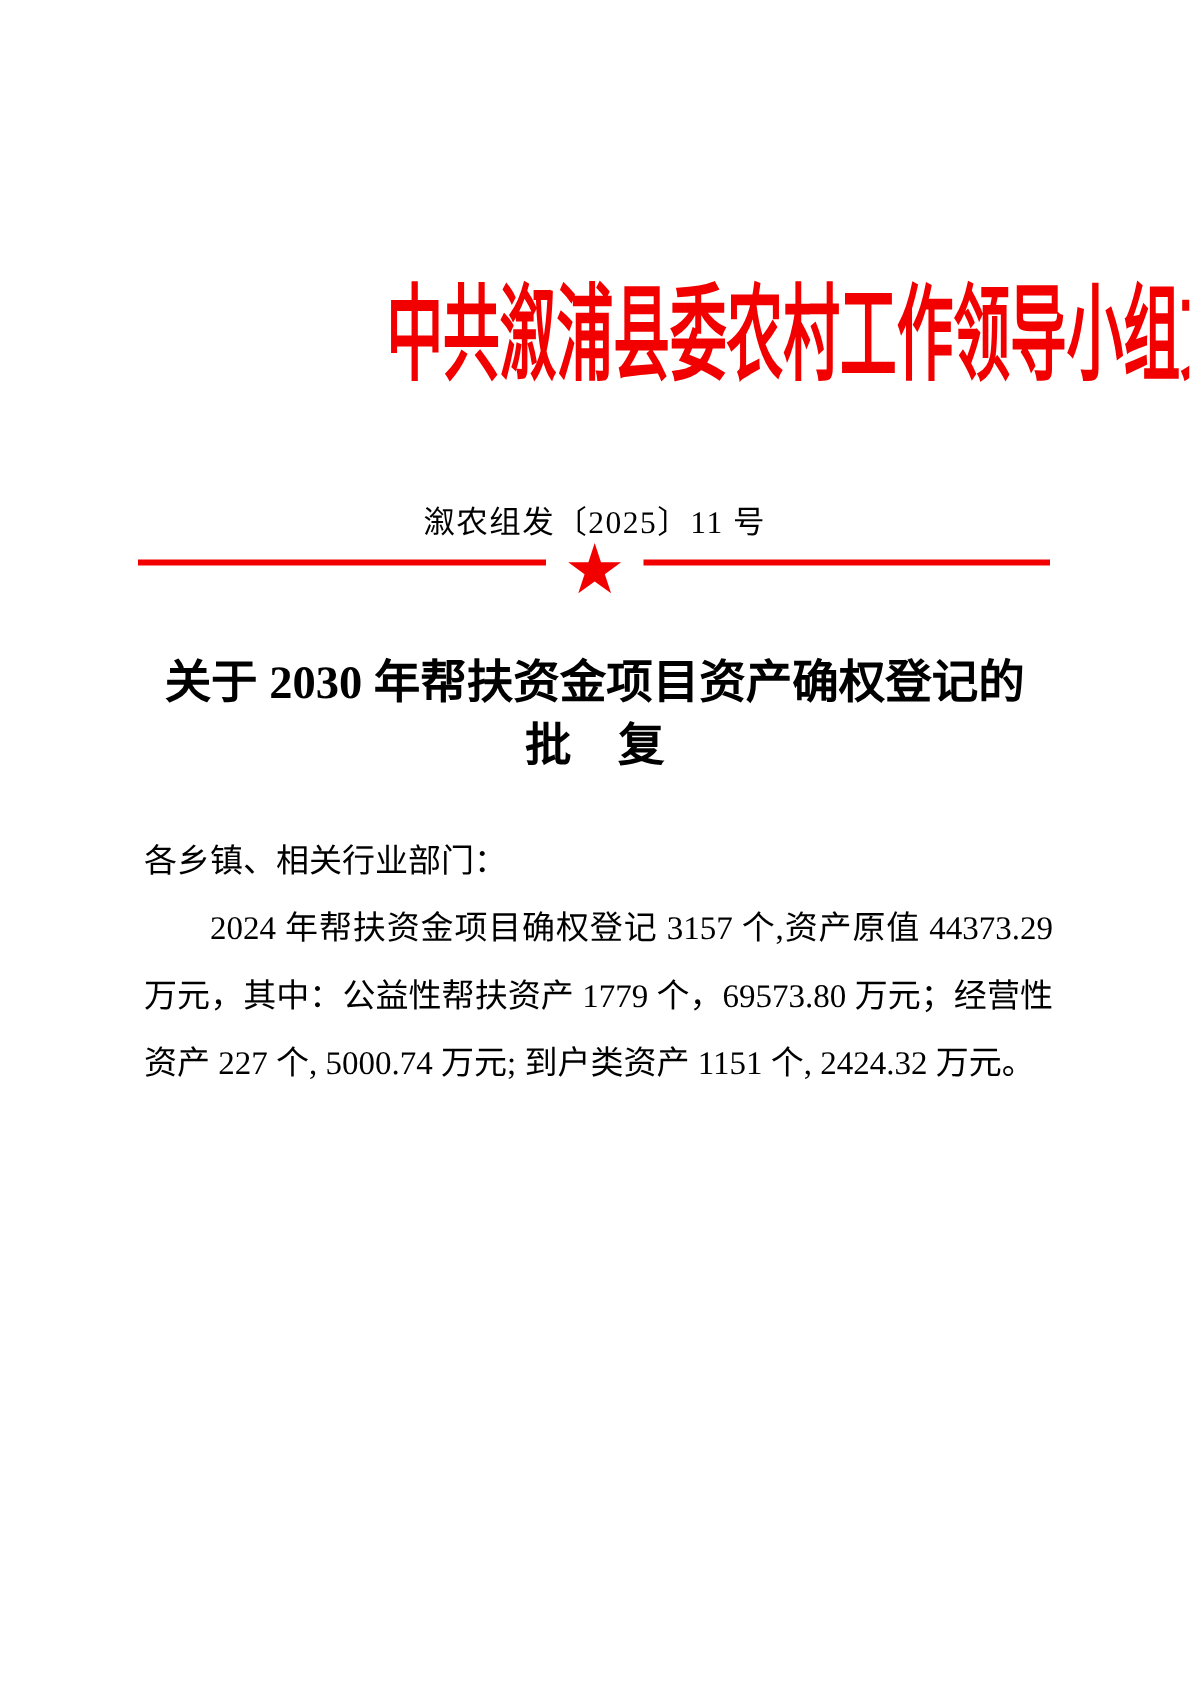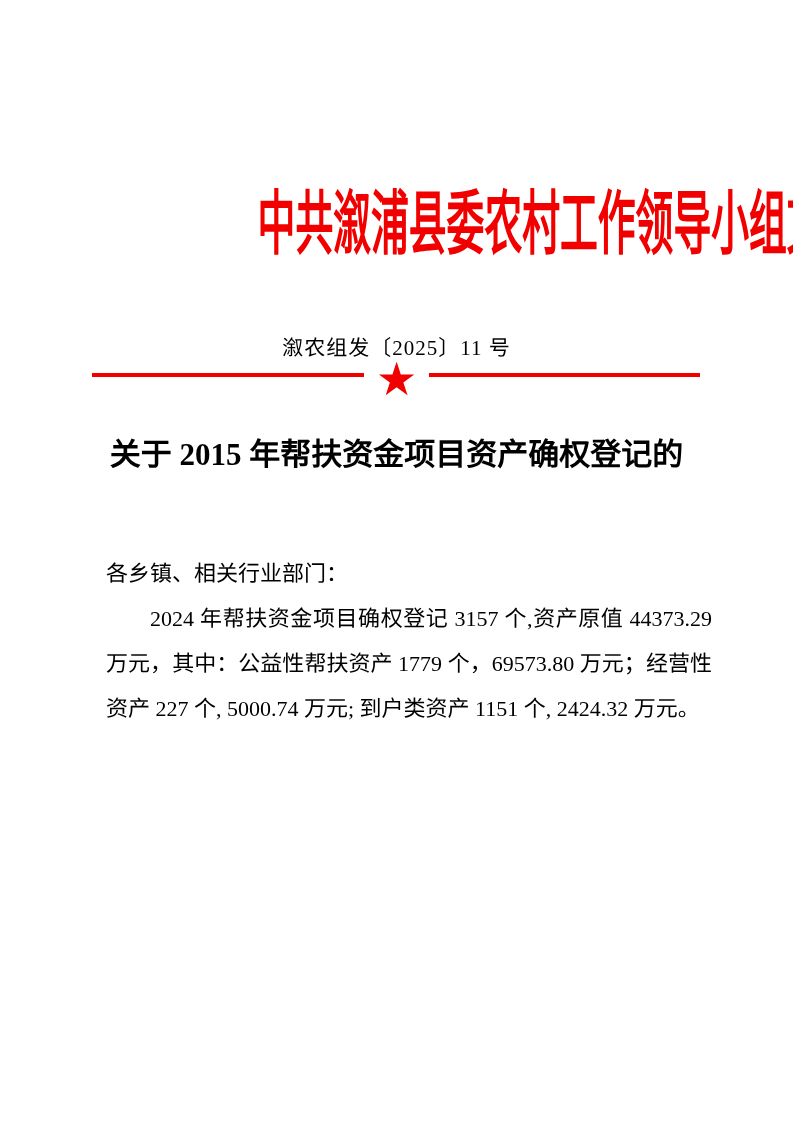--- a/index.html
+++ b/index.html
@@ -80,21 +80,21 @@
     text-align: center;
     font-weight: bold;
     font-size: 31px;
     line-height: 42px;
   }
 
   
   .doc-body {
     position: absolute;
     top: 551px;
-    left: 106px;
+    left: 96px;
     width: 606px;
     font-size: 22px;
     line-height: 45px;
     text-align: justify;
     text-justify: inter-ideograph;
   }
   .doc-body p {
     margin: 0;
     padding: 0;
   }
@@ -111,21 +111,22 @@
     <span class="banner-text">中共溆浦县委农村工作领导小组文件</span>
   </div>
 
   <div class="doc-number">溆农组发〔2025〕11 号</div>
 
   <div class="rule-left"></div>
   <div class="rule-right"></div>
   <div class="rule-star">★</div>
 
   <div class="doc-title">
-    <div>关于 2015 年帮扶资金项目资产确权登记的</div>
+    <div>关于 2030 年帮扶资金项目资产确权登记的</div>
+    <div>批　复</div>
   </div>
 
   <div class="doc-body">
     <p>各乡镇、相关行业部门：</p>
     <p class="indent">2024 年帮扶资金项目确权登记 3157 个,资产原值 44373.29 万元，其中：公益性帮扶资产 1779 个，69573.80 万元；经营性资产 227 个, 5000.74 万元; 到户类资产 1151 个, 2424.32 万元。</p>
   </div>
 
 </div>
 
 </body></html>

